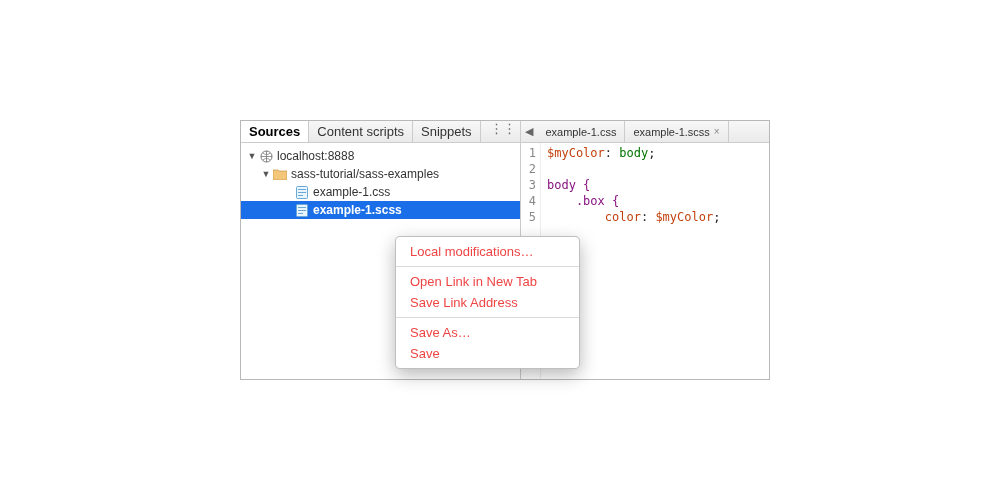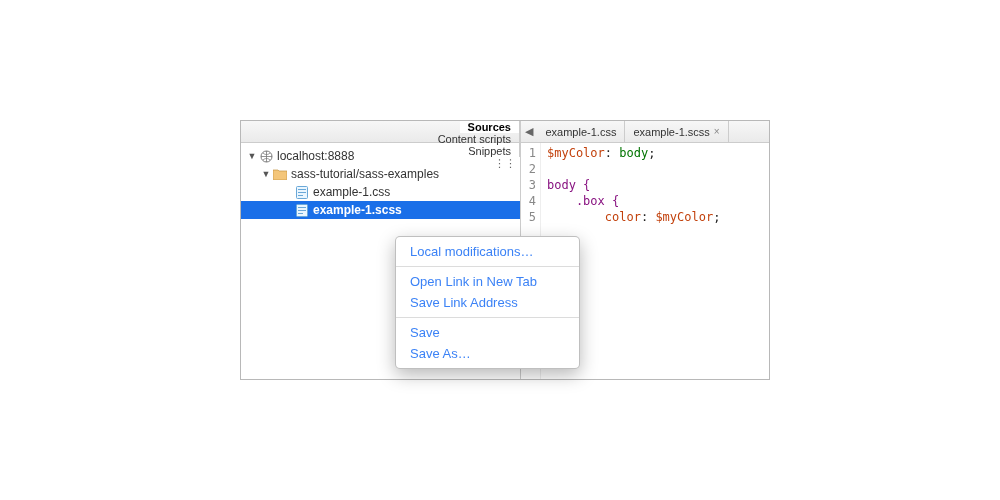--- a/index.html
+++ b/index.html
@@ -23,95 +23,94 @@
   }
   .pane-left {
     width: 280px;
     border-right: 1px solid #ccc;
     background: #fff;
     display: flex;
     flex-direction: column;
   }
   .tabstrip {
     display: flex;
-    align-items: flex-end;
+    align-items: flex-start;
+    height: 22px;
+    border-bottom: 1px solid #ccc;
+    background: linear-gradient(#f7f7f7,#eaeaea);
+    font-size: 13px;
+    color: #333;
+  }
+  .tab {
+    padding: 0 8px;
+    height: 100%;
+    display: flex;
+    align-items: center;
+    border-right: 1px solid #ccc;
+    cursor: default;
+  }
+  .tab.active {
+    background: #fff;
+    font-weight: bold;
+    color: #000;
+  }
+  .tabstrip .toggle {
+    margin-left: auto;
+    padding: 0 4px;
+    color: #666;
+  }
+  .tree {
+    flex: 1;
+    padding: 4px 0;
+    color: #333;
+    overflow: hidden;
+  }
+  .tree-row {
+    display: flex;
+    align-items: center;
+    height: 18px;
+    padding-right: 4px;
+    white-space: nowrap;
+  }
+  .tree-row .disclosure {
+    width: 10px;
+    text-align: center;
+    font-size: 9px;
+    color: #555;
+  }
+  .tree-row .icon {
+    width: 14px;
+    height: 14px;
+    margin: 0 4px 0 2px;
+    display: inline-flex;
+    align-items: center;
+    justify-content: center;
+  }
+  .tree-row.selected {
+    background: #1a6fe8;
+    color: #fff;
+    font-weight: bold;
+  }
+  .indent1 { padding-left: 6px; }
+  .indent2 { padding-left: 20px; }
+  .indent3 { padding-left: 52px; }
+
+  .pane-right {
+    flex: 1;
+    display: flex;
+    flex-direction: column;
+  }
+  .editor-tabs {
+    display: flex;
+    align-items: center;
     height: 22px;
     border-bottom: 1px solid #ccc;
     background: linear-gradient(#f7f7f7,#eaeaea);
     font-size: 11px;
     color: #333;
-    flex-direction: column;
-  }
-  .tab {
-    padding: 0 8px;
-    height: 100%;
-    display: flex;
-    align-items: center;
-    border-right: 1px solid #ccc;
-    cursor: default;
-  }
-  .tab.active {
-    background: #fff;
-    font-weight: bold;
-    color: #000;
-  }
-  .tabstrip .toggle {
-    margin-left: auto;
-    padding: 0 4px;
-    color: #666;
-  }
-  .tree {
-    flex: 1;
-    padding: 4px 0;
-    color: #333;
-    overflow: hidden;
-  }
-  .tree-row {
-    display: flex;
-    align-items: center;
-    height: 18px;
-    padding-right: 4px;
-    white-space: nowrap;
-  }
-  .tree-row .disclosure {
-    width: 10px;
-    text-align: center;
-    font-size: 9px;
-    color: #555;
-  }
-  .tree-row .icon {
-    width: 14px;
-    height: 14px;
-    margin: 0 4px 0 2px;
-    display: inline-flex;
-    align-items: center;
-    justify-content: center;
-  }
-  .tree-row.selected {
-    background: #1a6fe8;
-    color: #fff;
-    font-weight: bold;
-  }
-  .indent1 { padding-left: 6px; }
-  .indent2 { padding-left: 20px; }
-  .indent3 { padding-left: 52px; }
-
-  .pane-right {
-    flex: 1;
-    display: flex;
-    flex-direction: column;
-  }
-  .editor-tabs {
-    display: flex;
-    align-items: center;
-    height: 22px;
-    border-bottom: 1px solid #ccc;
-    background: linear-gradient(#f7f7f7,#eaeaea);
-    font-size: 11px;
-    color: #333;
   }
   .editor-tabs .nav {
     padding: 0 4px;
     color: #666;
   }
   .etab {
     padding: 0 8px;
     height: 100%;
     display: flex;
     align-items: center;
@@ -148,21 +147,21 @@
     position: absolute;
     left: 395px;
     top: 236px;
     width: 185px;
     background: #fff;
     border: 1px solid rgba(0,0,0,0.25);
     border-radius: 5px;
     box-shadow: 0 6px 18px rgba(0,0,0,0.28);
     padding: 4px 0;
     font-size: 13px;
-    color: #3b82f6;
+    color: #ef4444;
   }
   .context-menu .item {
     padding: 3px 14px;
     cursor: default;
   }
   .context-menu .sep {
     height: 1px;
     background: #dcdcdc;
     margin: 4px 0;
   }
@@ -262,15 +261,15 @@
     </div>
   </div>
 </div>
 
 <div class="context-menu">
   <div class="item">Local modifications…</div>
   <div class="sep"></div>
   <div class="item">Open Link in New Tab</div>
   <div class="item">Save Link Address</div>
   <div class="sep"></div>
+  <div class="item">Save As…</div>
   <div class="item">Save</div>
-  <div class="item">Save As…</div>
 </div>
 
 </body></html>

